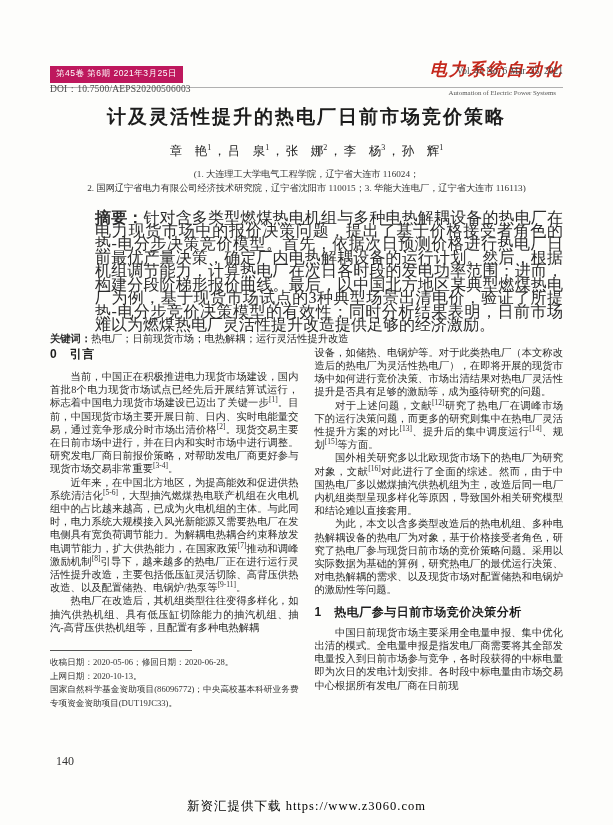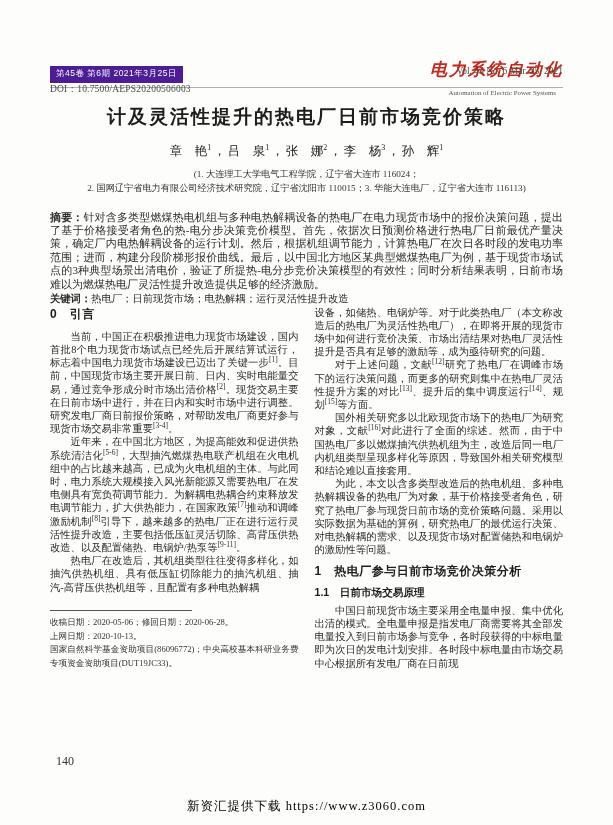--- a/index.html
+++ b/index.html
@@ -9,21 +9,21 @@
     position:relative;
     overflow:hidden;
     font-family:"Liberation Serif", serif;
     color:#2b2b2b;
   }
   
   .header{position:absolute;top:62px;left:50px;right:50px;height:42px;}
   .header-rule{position:absolute;top:25px;left:0;right:0;border-top:1px solid #b0b0b0;}
   .h-left{position:absolute;left:0;top:0;}
   .issue-badge{
-    display:inline-block;background:#4c1d95;color:#ffffff;
+    display:inline-block;background:#be185d;color:#ffffff;
     font-family:"Liberation Sans", sans-serif;
     font-size:8.5px;letter-spacing:.5px;padding:2.5px 6px;
   }
   .doi{font-size:9.5px;color:#4a4a4a;letter-spacing:.2px;}
   .h-center{position:absolute;left:0;right:0;top:-4px;text-align:right;}
   .logo{
     font-family:"Liberation Sans", sans-serif;
     font-size:17px;font-weight:bold;font-style:italic;
     color:#c5281c;letter-spacing:2px;
   }
@@ -37,21 +37,21 @@
   .content{padding:0 50px;}
   .title{
     margin:0;padding-top:104px;text-align:center;
     font-family:"Liberation Sans", sans-serif;
     font-size:19px;font-weight:bold;letter-spacing:2px;color:#1d1d1d;
   }
   .authors{margin-top:13px;text-align:center;font-size:12.5px;color:#222;}
   .au-sup{font-size:8px;}
   .au-sep{margin:0 2px;}
   .affil{margin-top:7px;text-align:center;font-size:9.2px;color:#333;line-height:1.55;}
-  .abstract{margin-top:15px;font-size:11px;line-height:13.4px;text-align:justify;color:#2b2b2b;}
+  .abstract{margin-top:15px;font-size:16px;line-height:13.4px;text-align:justify;color:#2b2b2b;margin-left:45px;}
   .blabel{font-family:"Liberation Sans", sans-serif;font-weight:bold;}
   .keywords{margin-top:1px;font-size:10.3px;line-height:13.4px;text-align:justify;}
   
   .columns{display:flex;gap:16px;}
   .col{flex:1;min-width:0;font-size:10.3px;line-height:13.2px;text-align:justify;}
   .col p{margin:0;text-indent:2em;}
   .col p.cont{text-indent:0;}
   .col sup{font-size:7.5px;line-height:0;}
   h2.sec{
     font-family:"Liberation Sans", sans-serif;
@@ -131,21 +131,20 @@
           <div>国家自然科学基金资助项目(86096772)；中央高校基本科研业务费专项资金资助项目(DUT19JC33)。</div>
         </div>
       </div>
 
       <div class="col">
         <p class="cont">设备，如储热、电锅炉等。对于此类热电厂（本文称改造后的热电厂为灵活性热电厂），在即将开展的现货市场中如何进行竞价决策、市场出清结果对热电厂灵活性提升是否具有足够的激励等，成为亟待研究的问题。</p>
         <p>对于上述问题，文献<sup>[12]</sup>研究了热电厂在调峰市场下的运行决策问题，而更多的研究则集中在热电厂灵活性提升方案的对比<sup>[13]</sup>、提升后的集中调度运行<sup>[14]</sup>、规划<sup>[15]</sup>等方面。</p>
         <p>国外相关研究多以北欧现货市场下的热电厂为研究对象，文献<sup>[16]</sup>对此进行了全面的综述。然而，由于中国热电厂多以燃煤抽汽供热机组为主，改造后同一电厂内机组类型呈现多样化等原因，导致国外相关研究模型和结论难以直接套用。</p>
         <p>为此，本文以含多类型改造后的热电机组、多种电热解耦设备的热电厂为对象，基于价格接受者角色，研究了热电厂参与现货日前市场的竞价策略问题。采用以实际数据为基础的算例，研究热电厂的最优运行决策、对电热解耦的需求、以及现货市场对配置储热和电锅炉的激励性等问题。</p>
         <h2 class="sec2">1　热电厂参与日前市场竞价决策分析</h2>
-        <h3 class="subsec">1.1　日前市场交易原理</h3>
         <p>中国日前现货市场主要采用全电量申报、集中优化出清的模式。全电量申报是指发电厂商需要将其全部发电量投入到日前市场参与竞争，各时段获得的中标电量即为次日的发电计划安排。各时段中标电量由市场交易中心根据所有发电厂商在日前现</p>
       </div>
 
     </div>
   </div>
 
   <div class="pageno">140</div>
   <div class="watermark">新资汇提供下载 https://www.z3060.com</div>
 
 </div>

